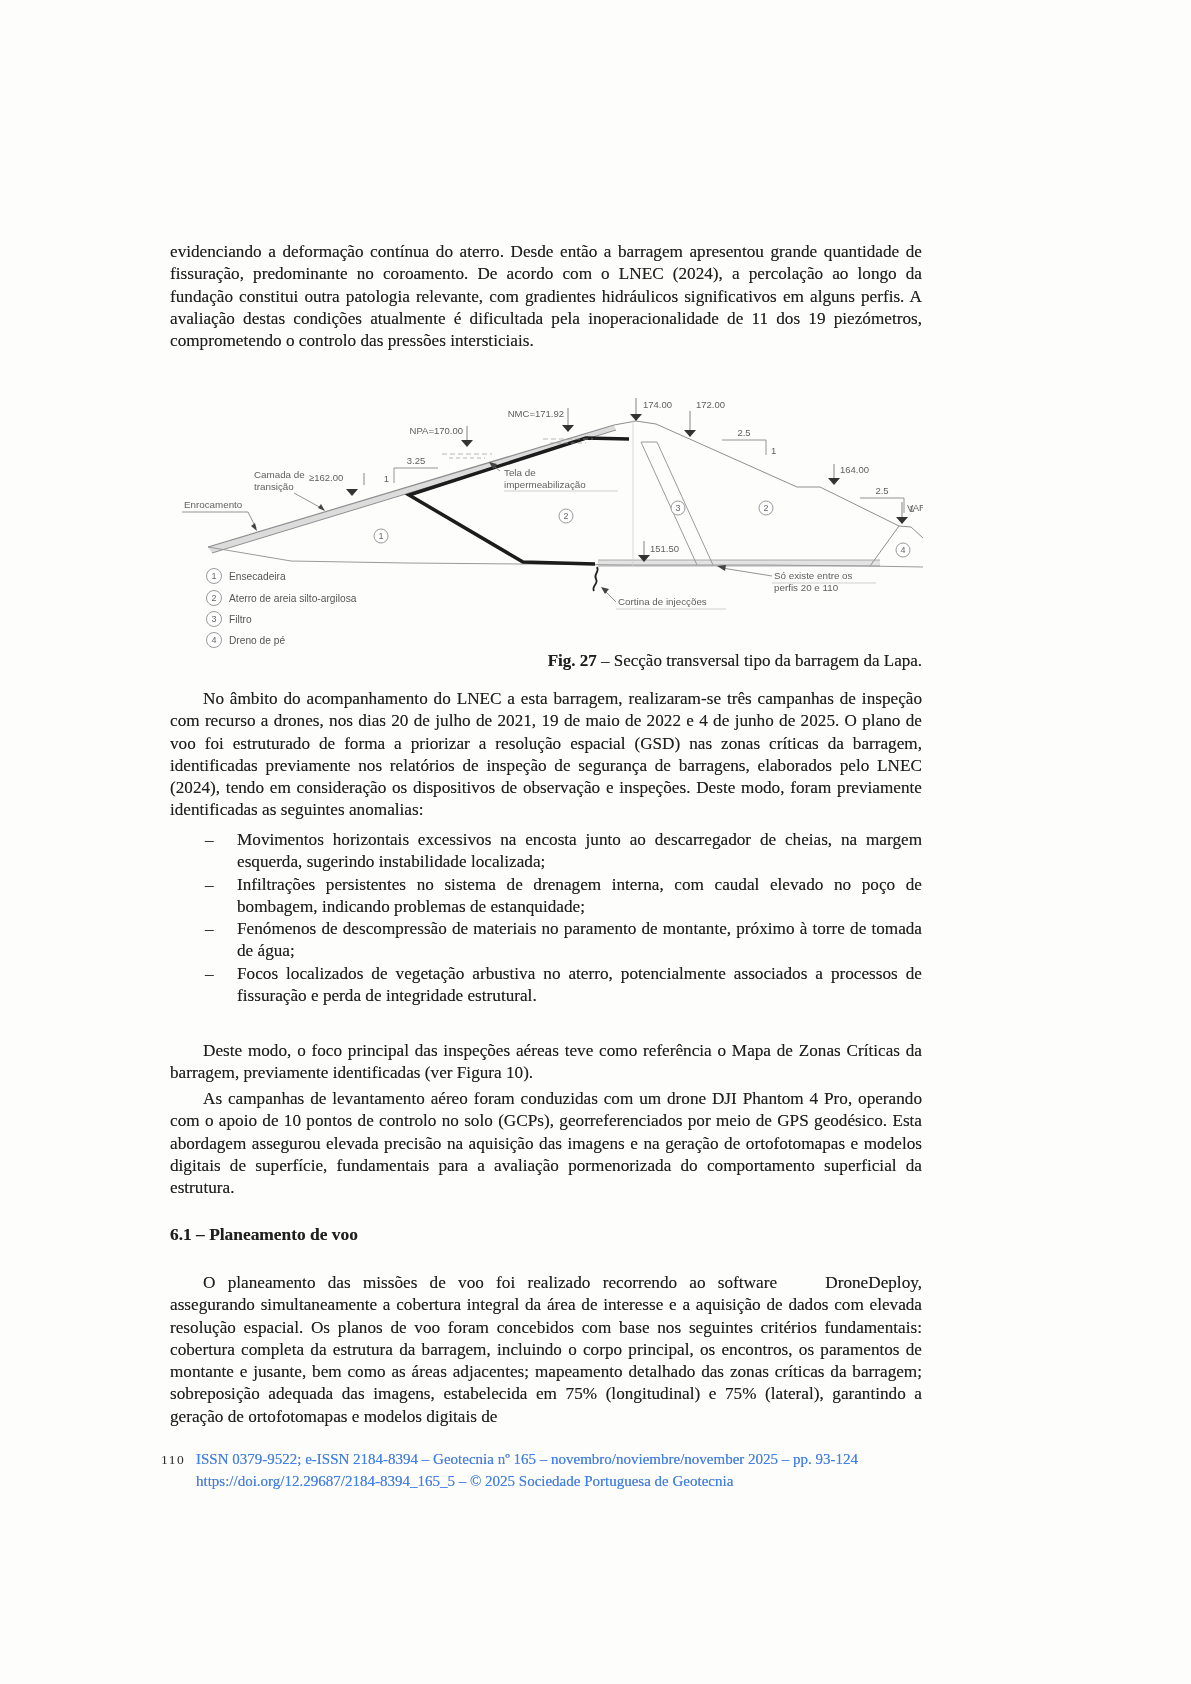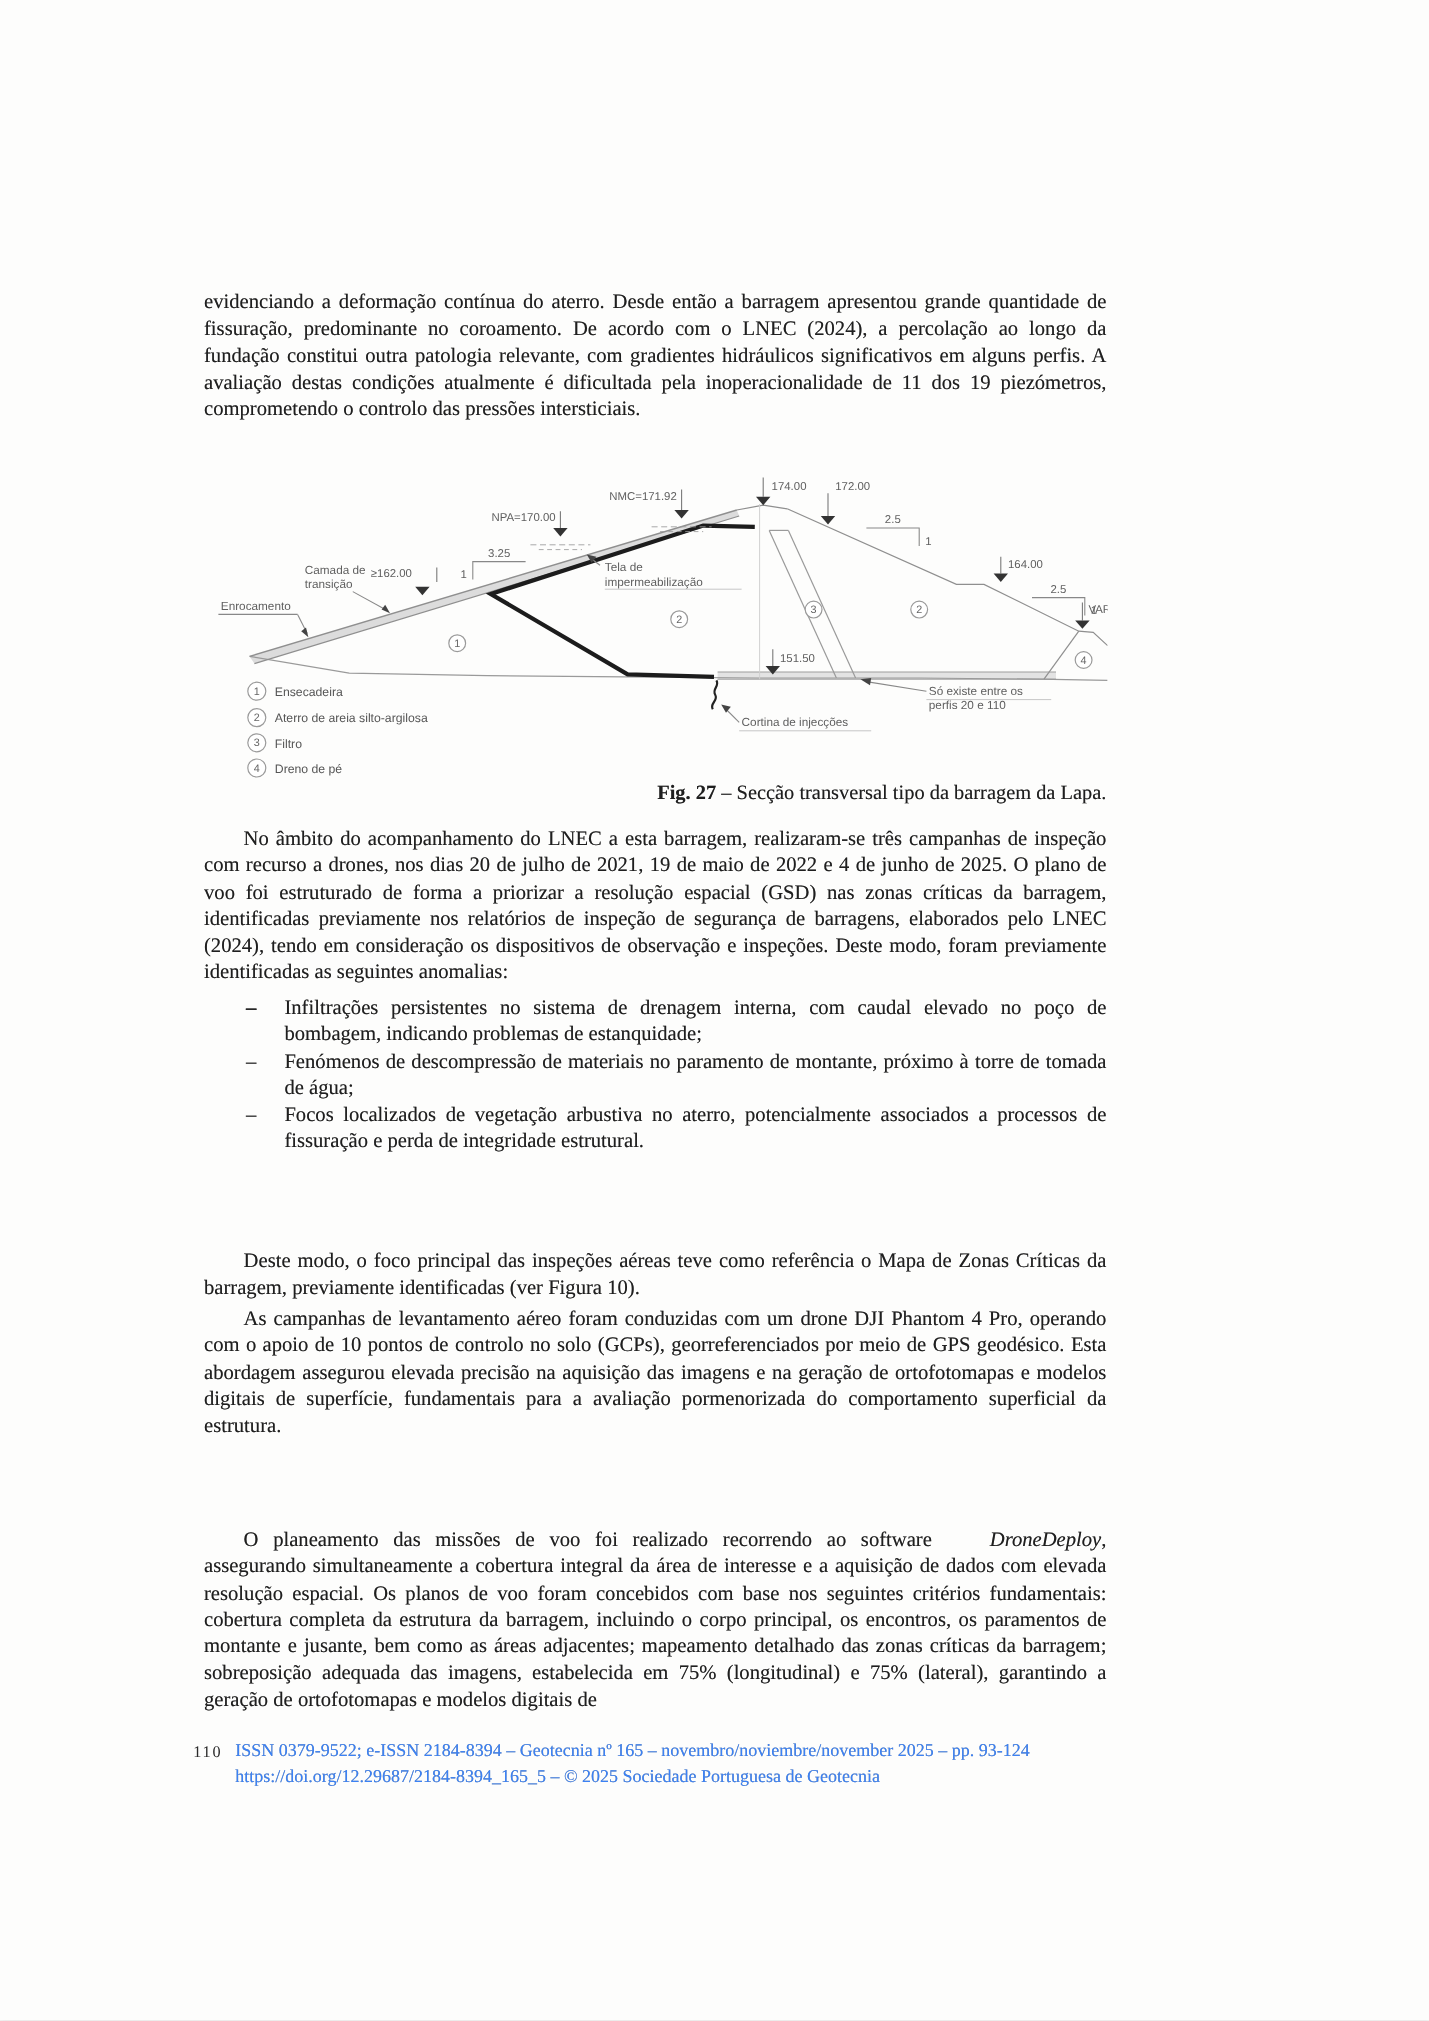--- a/index.html
+++ b/index.html
@@ -14,21 +14,21 @@
     text-shadow:0 0 .4px rgba(20,20,20,.5);
   }
   p.indent{text-indent:33px;}
   .caption{font-size:17px;text-align:right;text-shadow:0 0 .4px rgba(20,20,20,.5);}
   .caption b{font-weight:bold;}
   .bullets{position:absolute;left:170px;width:752px;}
   .bullet{position:relative;padding-left:67px;font-size:17.2px;line-height:22.3px;
     text-align:justify;text-shadow:0 0 .4px rgba(20,20,20,.5);}
   .bullet .dash{position:absolute;left:35px;top:0;}
   h3.sec{margin:0;font-size:17.4px;font-weight:bold;text-shadow:0 0 .4px rgba(20,20,20,.5);}
-  .ital{font-style:italic;margin-left:36px;}
+  .ital{margin-left:36px;}
   .footer-num{
     position:absolute;left:161px;top:1452px;font-size:13.5px;letter-spacing:1.5px;
     font-variant:small-caps;color:#2a2a2a;text-align:right;
   }
   .footer-text{
     position:absolute;left:196px;top:1448px;width:740px;font-size:15px;
     line-height:22px;color:#3b82f6;text-shadow:0 0 .4px rgba(20,20,20,.45);
   }
   .fig{position:absolute;left:166px;top:380px;}
   svg text{font-family:"Liberation Sans", sans-serif;fill:#5f5f5f;}
@@ -175,30 +175,31 @@
       <text class="leg" x="63" y="264">Dreno de pé</text>
     </g>
   </svg>
   </div>
 
   <div class="caption blk" style="top:651px"><b>Fig. 27</b><span> – Secção transversal tipo da barragem da Lapa.</span></div>
 
   <p class="body indent blk" style="top:688px">No âmbito do acompanhamento do LNEC a esta barragem, realizaram-se três campanhas de inspeção com recurso a drones, nos dias 20 de julho de 2021, 19 de maio de 2022 e 4 de junho de 2025. O plano de voo foi estruturado de forma a priorizar a resolução espacial (GSD) nas zonas críticas da barragem, identificadas previamente nos relatórios de inspeção de segurança de barragens, elaborados pelo LNEC (2024), tendo em consideração os dispositivos de observação e inspeções. Deste modo, foram previamente identificadas as seguintes anomalias:</p>
 
   <div class="bullets" style="top:829px">
-    <div class="bullet"><span class="dash">–</span></div>
+    <div class="bullet"><span class="dash">–</span><span>Movimentos horizontais excessivos na encosta junto ao descarregador de cheias, na margem esquerda, sugerindo instabilidade localizada;</span></div>
     <div class="bullet"><span class="dash">–</span><span>Infiltrações persistentes no sistema de drenagem interna, com caudal elevado no poço de bombagem, indicando problemas de estanquidade;</span></div>
     <div class="bullet"><span class="dash">–</span><span>Fenómenos de descompressão de materiais no paramento de montante, próximo à torre de tomada de água;</span></div>
     <div class="bullet"><span class="dash">–</span><span>Focos localizados de vegetação arbustiva no aterro, potencialmente associados a processos de fissuração e perda de integridade estrutural.</span></div>
   </div>
 
   <p class="body indent blk" style="top:1040px">Deste modo, o foco principal das inspeções aéreas teve como referência o Mapa de Zonas Críticas da barragem, previamente identificadas (ver Figura 10).</p>
 
   <p class="body indent blk" style="top:1088px">As campanhas de levantamento aéreo foram conduzidas com um drone DJI Phantom 4 Pro, operando com o apoio de 10 pontos de controlo no solo (GCPs), georreferenciados por meio de GPS geodésico. Esta abordagem assegurou elevada precisão na aquisição das imagens e na geração de ortofotomapas e modelos digitais de superfície, fundamentais para a avaliação pormenorizada do comportamento superficial da estrutura.</p>
 
+  <h3 class="sec blk" style="top:1224px">6.1 – Planeamento de voo</h3>
 
   <p class="body indent blk" style="top:1272px"><span>O planeamento das missões de voo foi realizado recorrendo ao software </span><span class="ital">DroneDeploy</span><span>, assegurando simultaneamente a cobertura integral da área de interesse e a aquisição de dados com elevada resolução espacial. Os planos de voo foram concebidos com base nos seguintes critérios fundamentais: cobertura completa da estrutura da barragem, incluindo o corpo principal, os encontros, os paramentos de montante e jusante, bem como as áreas adjacentes; mapeamento detalhado das zonas críticas da barragem; sobreposição adequada das imagens, estabelecida em 75% (longitudinal) e 75% (lateral), garantindo a geração de ortofotomapas e modelos digitais de</span></p>
 
   <div class="footer-num">110</div>
   <div class="footer-text">
     <div>ISSN 0379-9522; e-ISSN 2184-8394 – Geotecnia nº 165 – novembro/noviembre/november 2025 – pp. 93-124</div>
     <div>https://doi.org/12.29687/2184-8394_165_5 – © 2025 Sociedade Portuguesa de Geotecnia</div>
   </div>
 
 </div>

